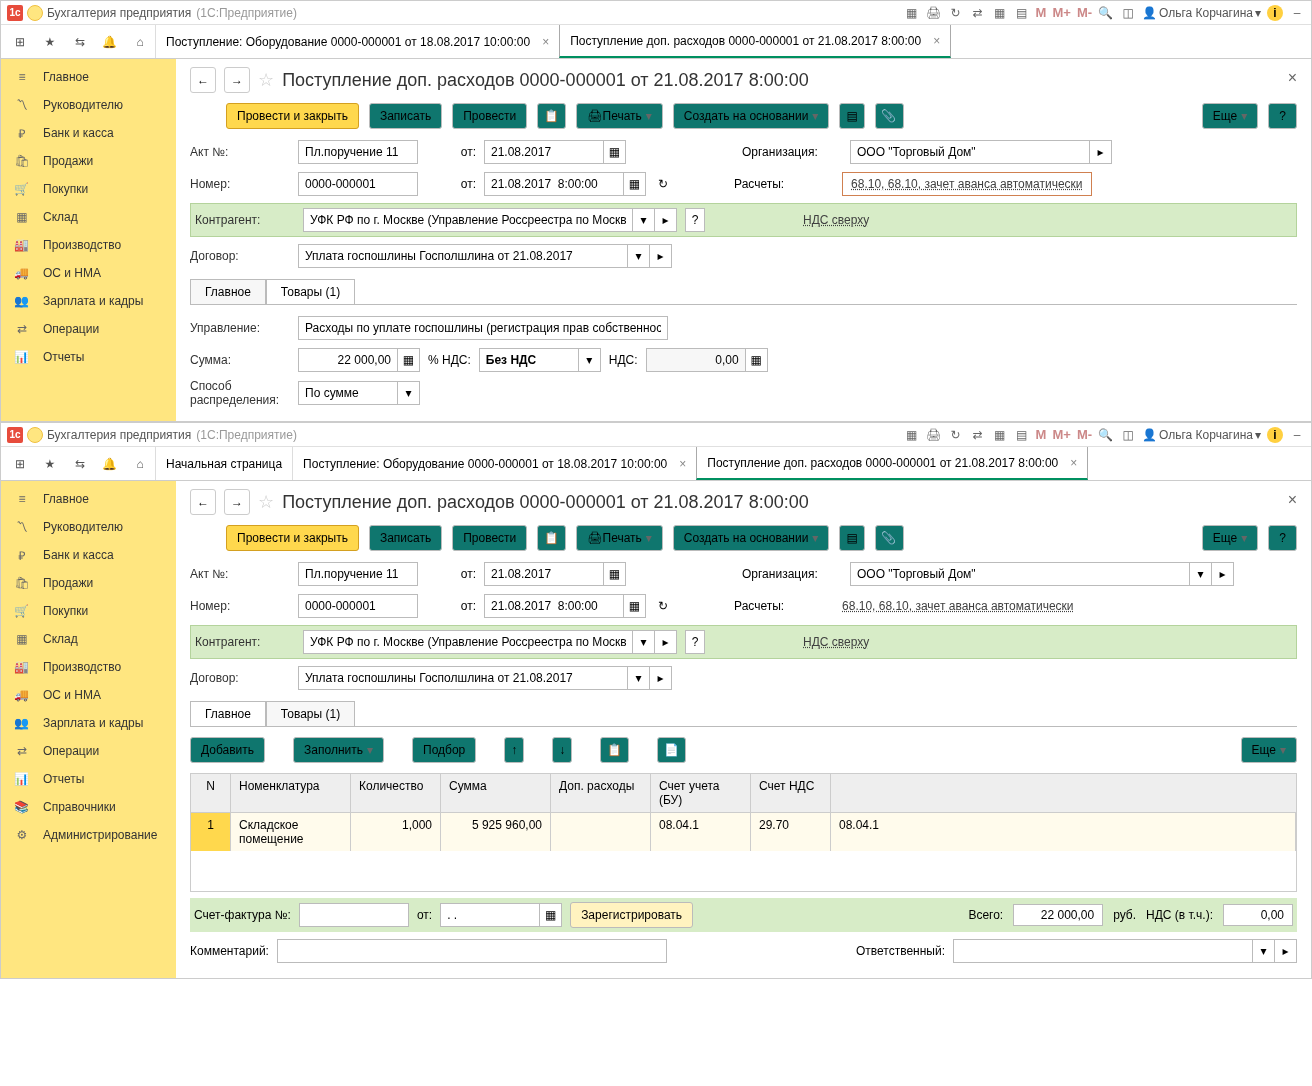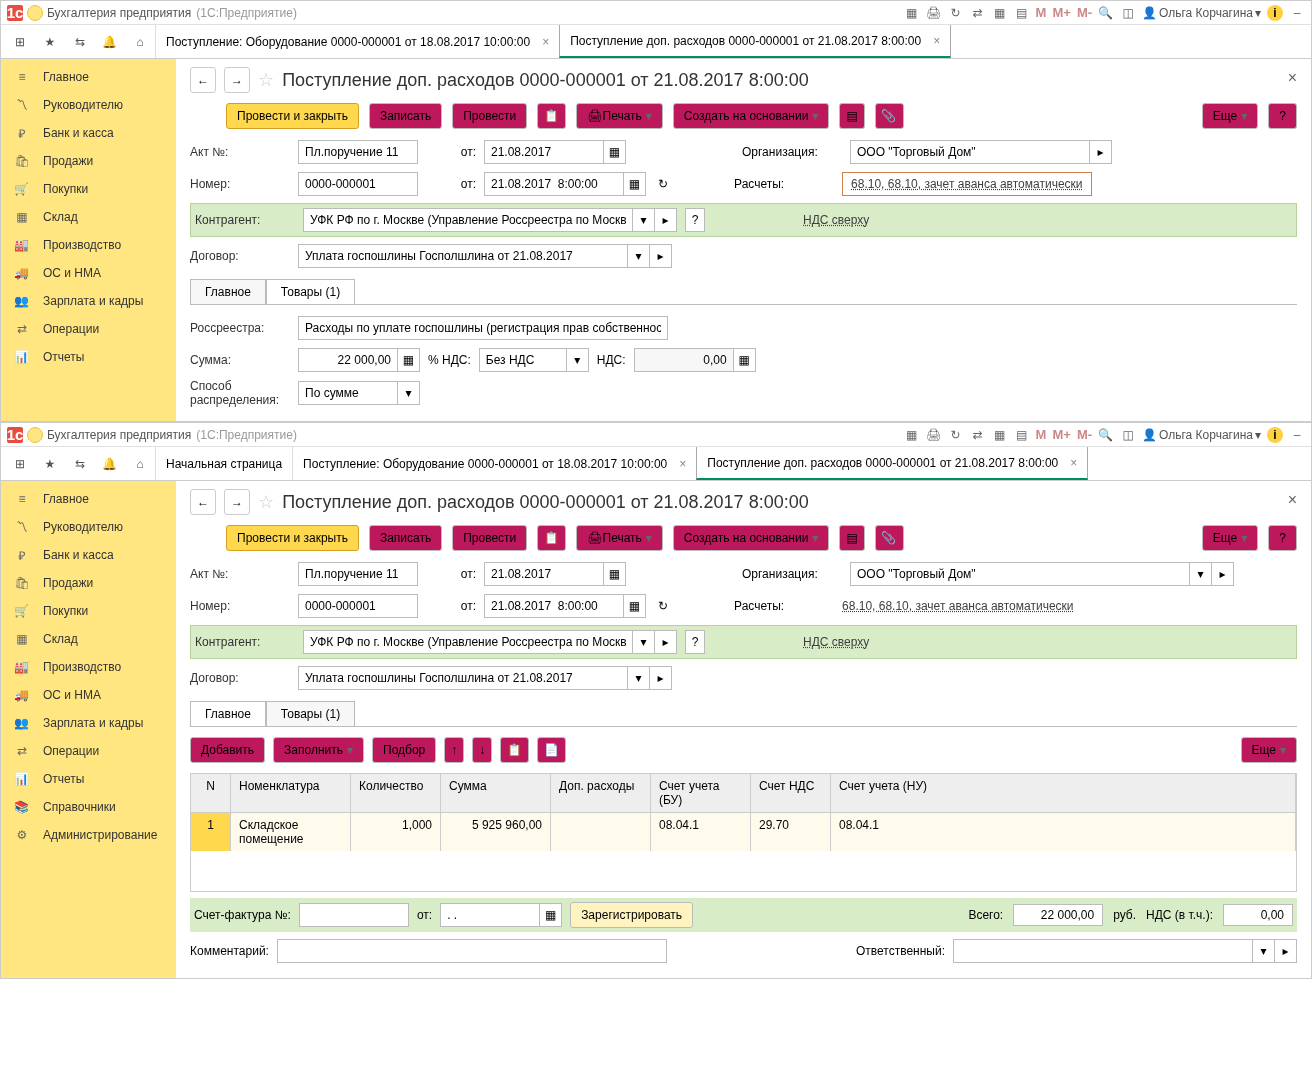--- a/index.html
+++ b/index.html
@@ -1,19 +1,19 @@
 <!DOCTYPE html>
 <html><head>
 <meta charset="utf-8">
 <style>
 * { box-sizing: border-box; margin: 0; padding: 0; font-family: Arial, sans-serif; font-size: 12px; }
 body { background: #fff; }
 .app { border: 1px solid #ccc; }
 .titlebar { background: #fff; display: flex; align-items: center; padding: 2px 6px; height: 24px; border-bottom: 1px solid #e0e0e0; gap: 4px; }
-.titlebar .logo { width: 16px; height: 16px; background: #e74c3c; border-radius: 2px; display:flex; align-items:center; justify-content:center; color:#fff; font-size:15px; font-weight:bold;}
+.titlebar .logo { width: 16px; height: 16px; background: #e74c3c; border-radius: 2px; display:flex; align-items:center; justify-content:center; color:#fff; font-size:10px; font-weight:bold;}
 .titlebar .dd { width: 16px; height: 16px; border:1px solid #f0c040; background:#ffe680; border-radius:8px;}
 .titlebar .title { color:#555; }
 .titlebar .subtitle { color:#999; margin-left:1px; }
 .titlebar .right-icons { margin-left:auto; display:flex; gap:6px; align-items:center;}
 .titlebar .ic { width:16px; height:16px; display:flex; align-items:center; justify-content:center; color:#666;}
 .titlebar .m { color:#c88; font-weight:bold; font-size:13px; }
 .titlebar .user { color:#555; display:flex; align-items:center; gap:2px;}
 .titlebar .info { width:16px; height:16px; background:#ffd040; border-radius:8px; display:flex; align-items:center; justify-content:center; font-weight:bold;}
 .navbar { display:flex; align-items:center; background:#fff; border-bottom:1px solid #ccc; height:34px; padding-left:4px;}
 .navbar .ni { width:30px; height:30px; display:flex; align-items:center; justify-content:center; color:#555; cursor:pointer;}
@@ -24,40 +24,40 @@
 .sidebar { width:175px; background:#ffe680; padding:4px 0;}
 .sidebar .item { display:flex; align-items:center; padding:7px 12px; gap:12px; color:#333; cursor:pointer;}
 .sidebar .ic { width:18px; height:14px; display:flex; align-items:center; justify-content:center; color:#666;}
 .content { flex:1; padding:8px 14px; position:relative;}
 .page-header { display:flex; align-items:center; gap:8px; margin-bottom:10px;}
 .navbtn { width:26px; height:26px; border:1px solid #ccc; border-radius:3px; display:flex; align-items:center; justify-content:center;}
 .star { color:#ccc; font-size:18px;}
 .page-title { font-size:18px; color:#333;}
 .close-x { position:absolute; right:14px; top:10px; font-size:16px; color:#666;}
 .toolbar { display:flex; gap:10px; margin-bottom:10px; align-items:center;}
-.btn { border:1px solid #bbb; border-radius:3px; padding:4px 10px; background:#be185d; cursor:pointer; height:26px; display:flex; align-items:center;}
+.btn { border:1px solid #bbb; border-radius:3px; padding:4px 10px; background:#0f766e; cursor:pointer; height:26px; display:flex; align-items:center;}
 .btn.primary { background:#ffd84d; border-color:#d4a020; font-weight:normal;margin-left:36px;}
 .btn.dd::after { content:" ▾"; color:#666; margin-left:4px;}
 .btn.icon { padding:4px 6px;}
 .spacer { flex:1;}
 .form-row { display:flex; align-items:center; gap:8px; margin:6px 0; min-height:26px;}
 .form-row.hi { background:#d7ecc7; border:1px solid #b4d39c; padding:4px;}
 .form-row.hi2 { background:#d7ecc7; border:1px solid #b4d39c; padding:4px;}
 .lbl { width:100px; color:#333;}
 .lbl2 { width:50px; text-align:right;}
 .input { border:1px solid #bbb; height:24px; padding:2px 6px; background:#fff;}
 .input.ro { background:#f7f7f7;}
 .ig { display:flex; align-items:center;}
 .ig .cap { width:22px; height:24px; border:1px solid #bbb; border-left:none; display:flex; align-items:center; justify-content:center; background:#fff;}
 .link { color:#404040; text-decoration:underline dotted; cursor:pointer;}
 .link.box { border:1px solid #d08050; padding:4px 8px;}
 .tabs { display:flex; border-bottom:1px solid #bbb; margin-top:10px;}
 .tabs .t { padding:5px 14px; border:1px solid #bbb; border-bottom:none; background:#fff; cursor:pointer;}
 .tabs .t.active { background:#f7f7f7;}
-.small-toolbar { display:flex; gap:8px; margin:10px 0; }
+.small-toolbar { display:flex; gap:28px; margin:10px 0; }
 .table { border:1px solid #ccc;}
 .table .hdr { display:flex; background:#eee; border-bottom:1px solid #ccc;}
 .table .cell { padding:5px 8px; border-right:1px solid #ccc;}
 .table .row { display:flex; background:#fffbec;}
 .table .row .cell:first-child { background:#ffd84d; text-align:center;}
 .totals { display:flex; margin-left:auto; gap:10px; align-items:center;}
 .totval { border:1px solid #bbb; padding:3px 8px; background:#fff; text-align:right;}
 .q { width:20px; height:24px; border:1px solid #bbb; display:flex; align-items:center; justify-content:center; background:#fff;}
 </style>
 </head>
@@ -227,32 +227,32 @@
             <span class="cap">▸</span>
           </div>
       </div>
 
       <div class="tabs">
         <div class="t active">Главное</div>
         <div class="t">Товары (1)</div>
       </div>
 
       <div class="form-row" style="margin-top:10px">
-        <span class="lbl">Россреестра:</span>
+        <span class="lbl">Управление:</span>
         <input class="input" style="width: 370px;" value="Расходы по уплате госпошлины (регистрация прав собственнос">
       </div>
       <div class="form-row">
         <span class="lbl">Сумма:</span>
         <div class="ig">
             <input class="input" style="width: 100px; text-align: right;" value="22 000,00">
             <span class="cap">▦</span>
           </div>
         <span>% НДС:</span>
         <div class="ig">
-            <input class="input" style="width: 88px;" value="Без НДС">
+            <input class="input" style="width: 100px; font-weight: bold;" value="Без НДС">
             <span class="cap">▾</span>
           </div>
         <span>НДС:</span>
         <div class="ig">
             <input class="input ro" style="width: 100px; text-align: right;" value="0,00">
             <span class="cap">▦</span>
           </div>
       </div>
       <div class="form-row">
         <span class="lbl" style="white-space:pre-line">Способ
@@ -462,21 +462,20 @@
 
       <div class="table">
         <div class="hdr">
           <div class="cell" style="width:40px;text-align:center">N</div>
           <div class="cell" style="width:120px">Номенклатура</div>
           <div class="cell" style="width:90px">Количество</div>
           <div class="cell" style="width:110px">Сумма</div>
           <div class="cell" style="width:100px">Доп. расходы</div>
           <div class="cell" style="width:100px">Счет учета (БУ)</div>
           <div class="cell" style="width:80px">Счет НДС</div>
-          <div class="cell" style="flex:1">Счет учета (НУ)</div>
         </div>
         <div class="row">
           <div class="cell" style="width:40px">1</div>
           <div class="cell" style="width:120px">Складское помещение</div>
           <div class="cell" style="width:90px;text-align:right">1,000</div>
           <div class="cell" style="width:110px;text-align:right">5 925 960,00</div>
           <div class="cell" style="width:100px"></div>
           <div class="cell" style="width:100px">08.04.1</div>
           <div class="cell" style="width:80px">29.70</div>
           <div class="cell" style="flex:1">08.04.1</div>

